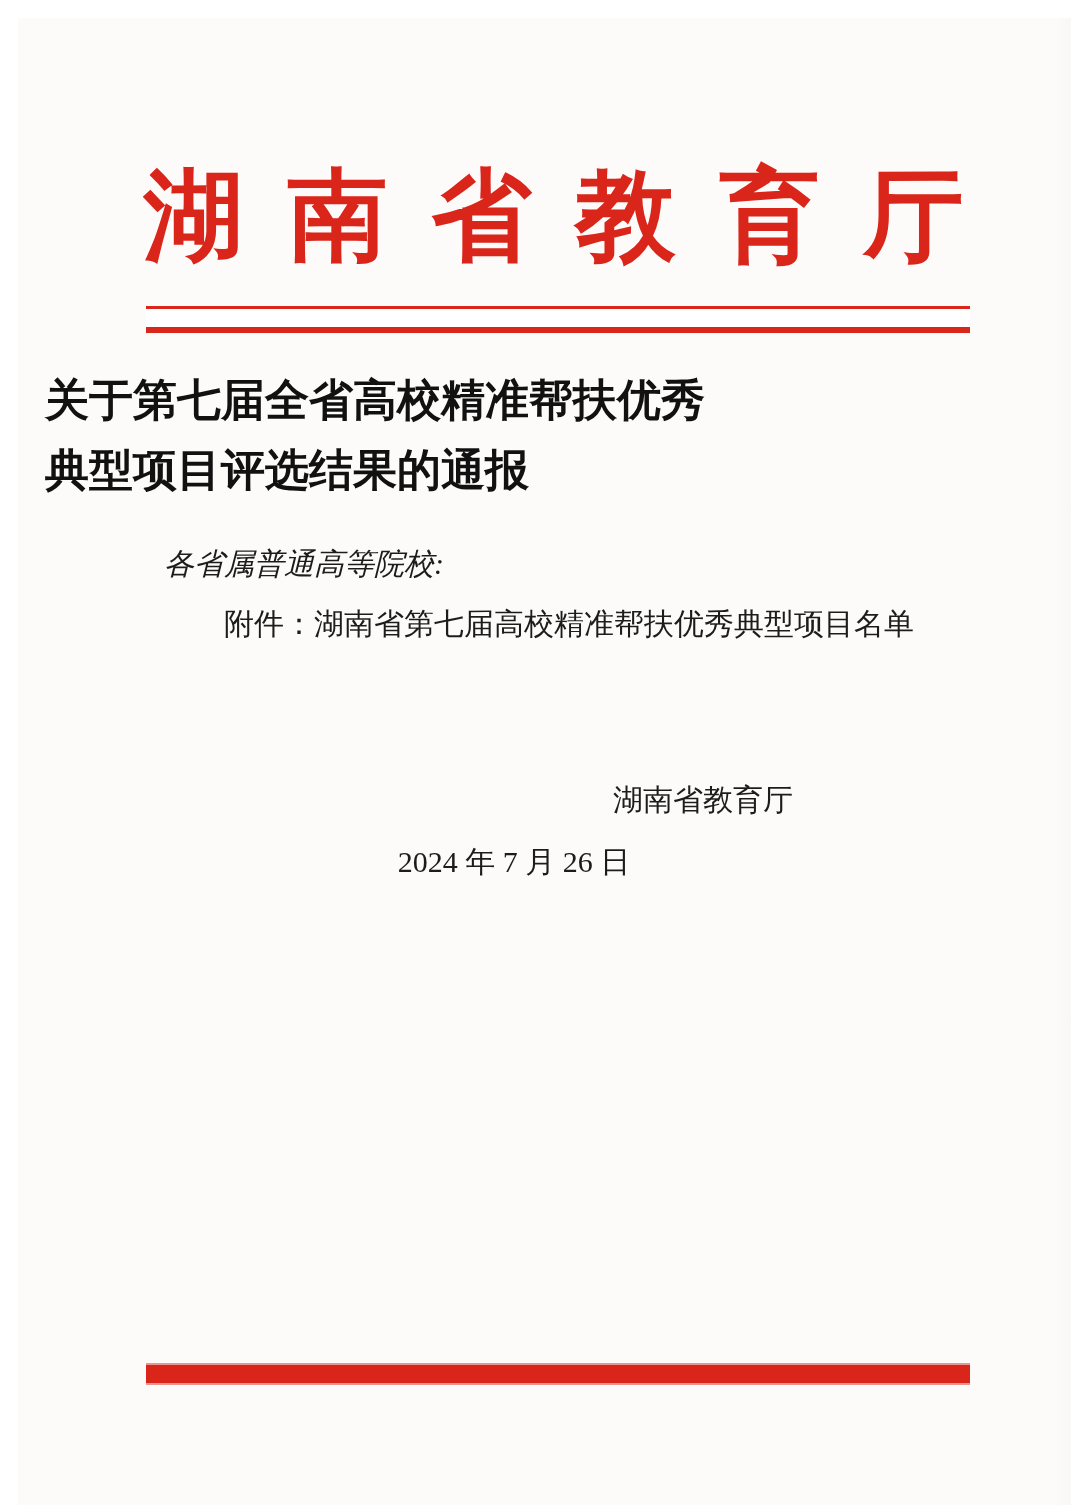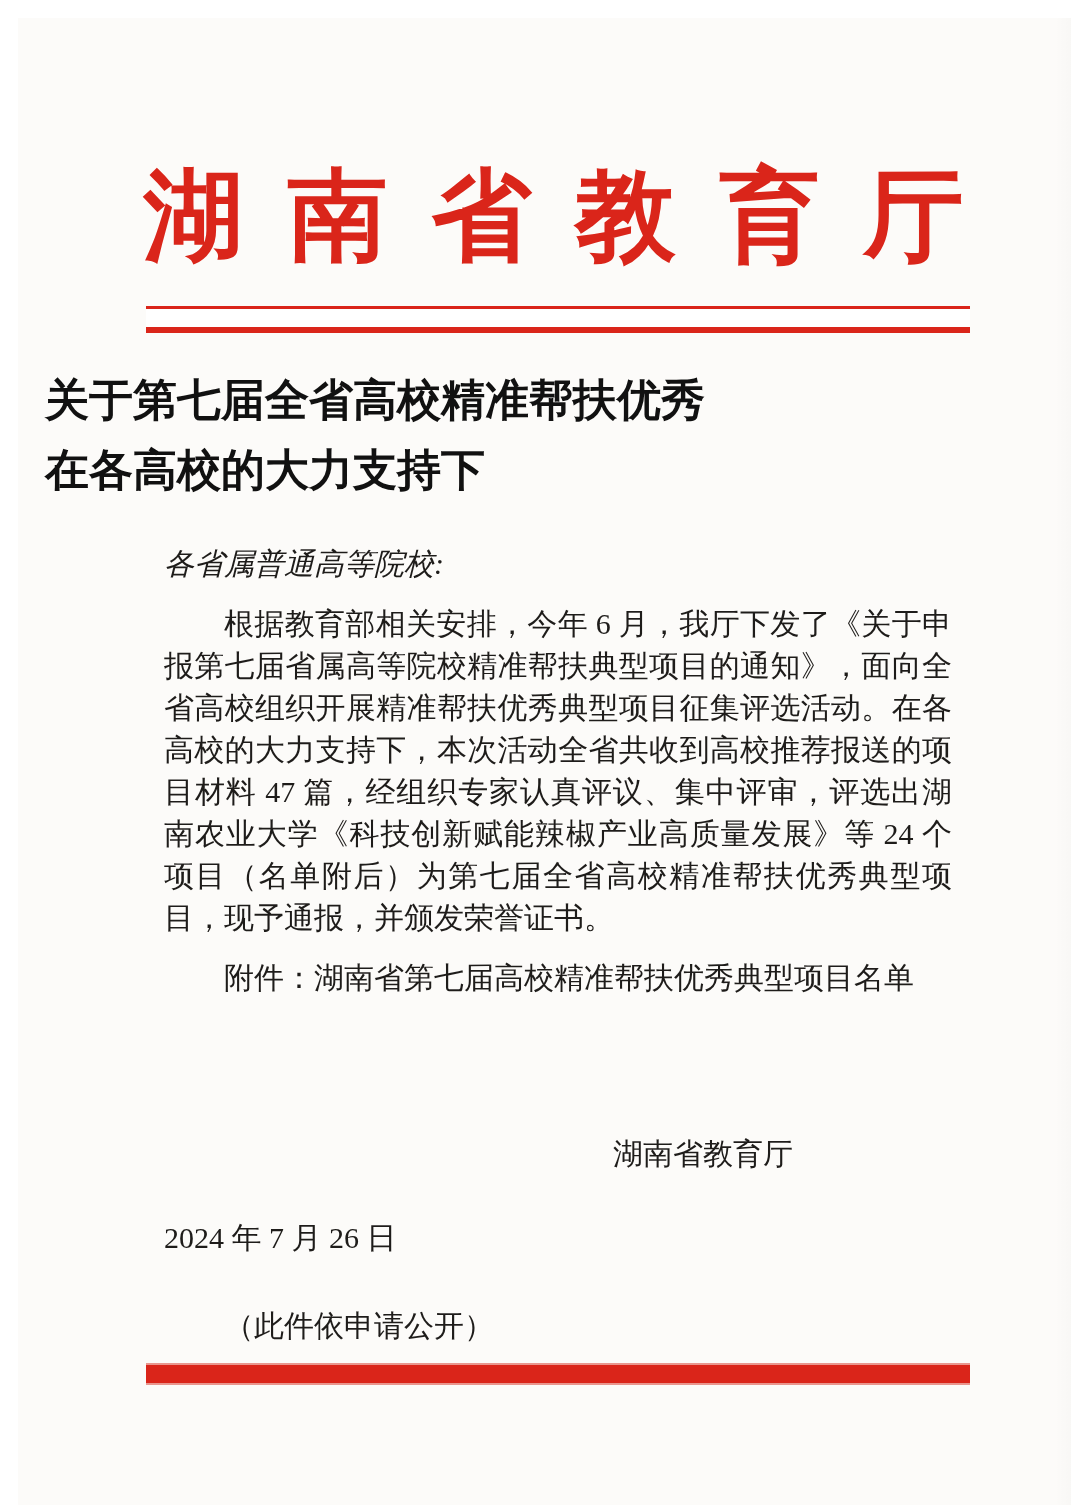--- a/index.html
+++ b/index.html
@@ -59,22 +59,22 @@
   .salutation { text-indent: 0; font-style: italic; }
   .para { text-indent: 2em; }
   .attachment { text-indent: 2em; }
   .sig-agency {
     margin-top: 116px;
     text-align: right;
     padding-right: 168px;
     white-space: nowrap;
   }
   .sig-date {
-    margin-top: 24px;
-    text-align: left;
+    margin-top: 2px;
+    text-align: center;
     padding-right: 97px;
     white-space: nowrap;
   }
   .disclosure {
     margin-top: 28px;
     text-indent: 2em;
   }
   .rule-bottom {
     position: absolute;
     left: 128px;
@@ -90,35 +90,33 @@
 <body>
 
 <div class="page">
 
   <h1 class="letterhead">湖南省教育厅</h1>
 
   <div class="rule-top"></div>
 
   <h2 class="doc-title">
     <div>关于第七届全省高校精准帮扶优秀</div>
-    <div>在各高校的大力支持下</div>
+    <div>典型项目评选结果的通报</div>
   </h2>
 
   <div class="doc-body">
 
     <p class="salutation">各省属普通高等院校:</p>
 
-    <p class="para">根据教育部相关安排，今年 6 月，我厅下发了《关于申报第七届省属高等院校精准帮扶典型项目的通知》，面向全省高校组织开展精准帮扶优秀典型项目征集评选活动。在各高校的大力支持下，本次活动全省共收到高校推荐报送的项目材料 47 篇，经组织专家认真评议、集中评审，评选出湖南农业大学《科技创新赋能辣椒产业高质量发展》等 24 个项目（名单附后）为第七届全省高校精准帮扶优秀典型项目，现予通报，并颁发荣誉证书。</p>
 
 
     <p class="attachment">附件：湖南省第七届高校精准帮扶优秀典型项目名单</p>
 
     <p class="sig-agency">湖南省教育厅</p>
 
     <p class="sig-date">2024 年 7 月 26 日</p>
 
-    <p class="disclosure">（此件依申请公开）</p>
 
   </div>
 
   <div class="rule-bottom"></div>
 
 </div>
 
 </body></html>

